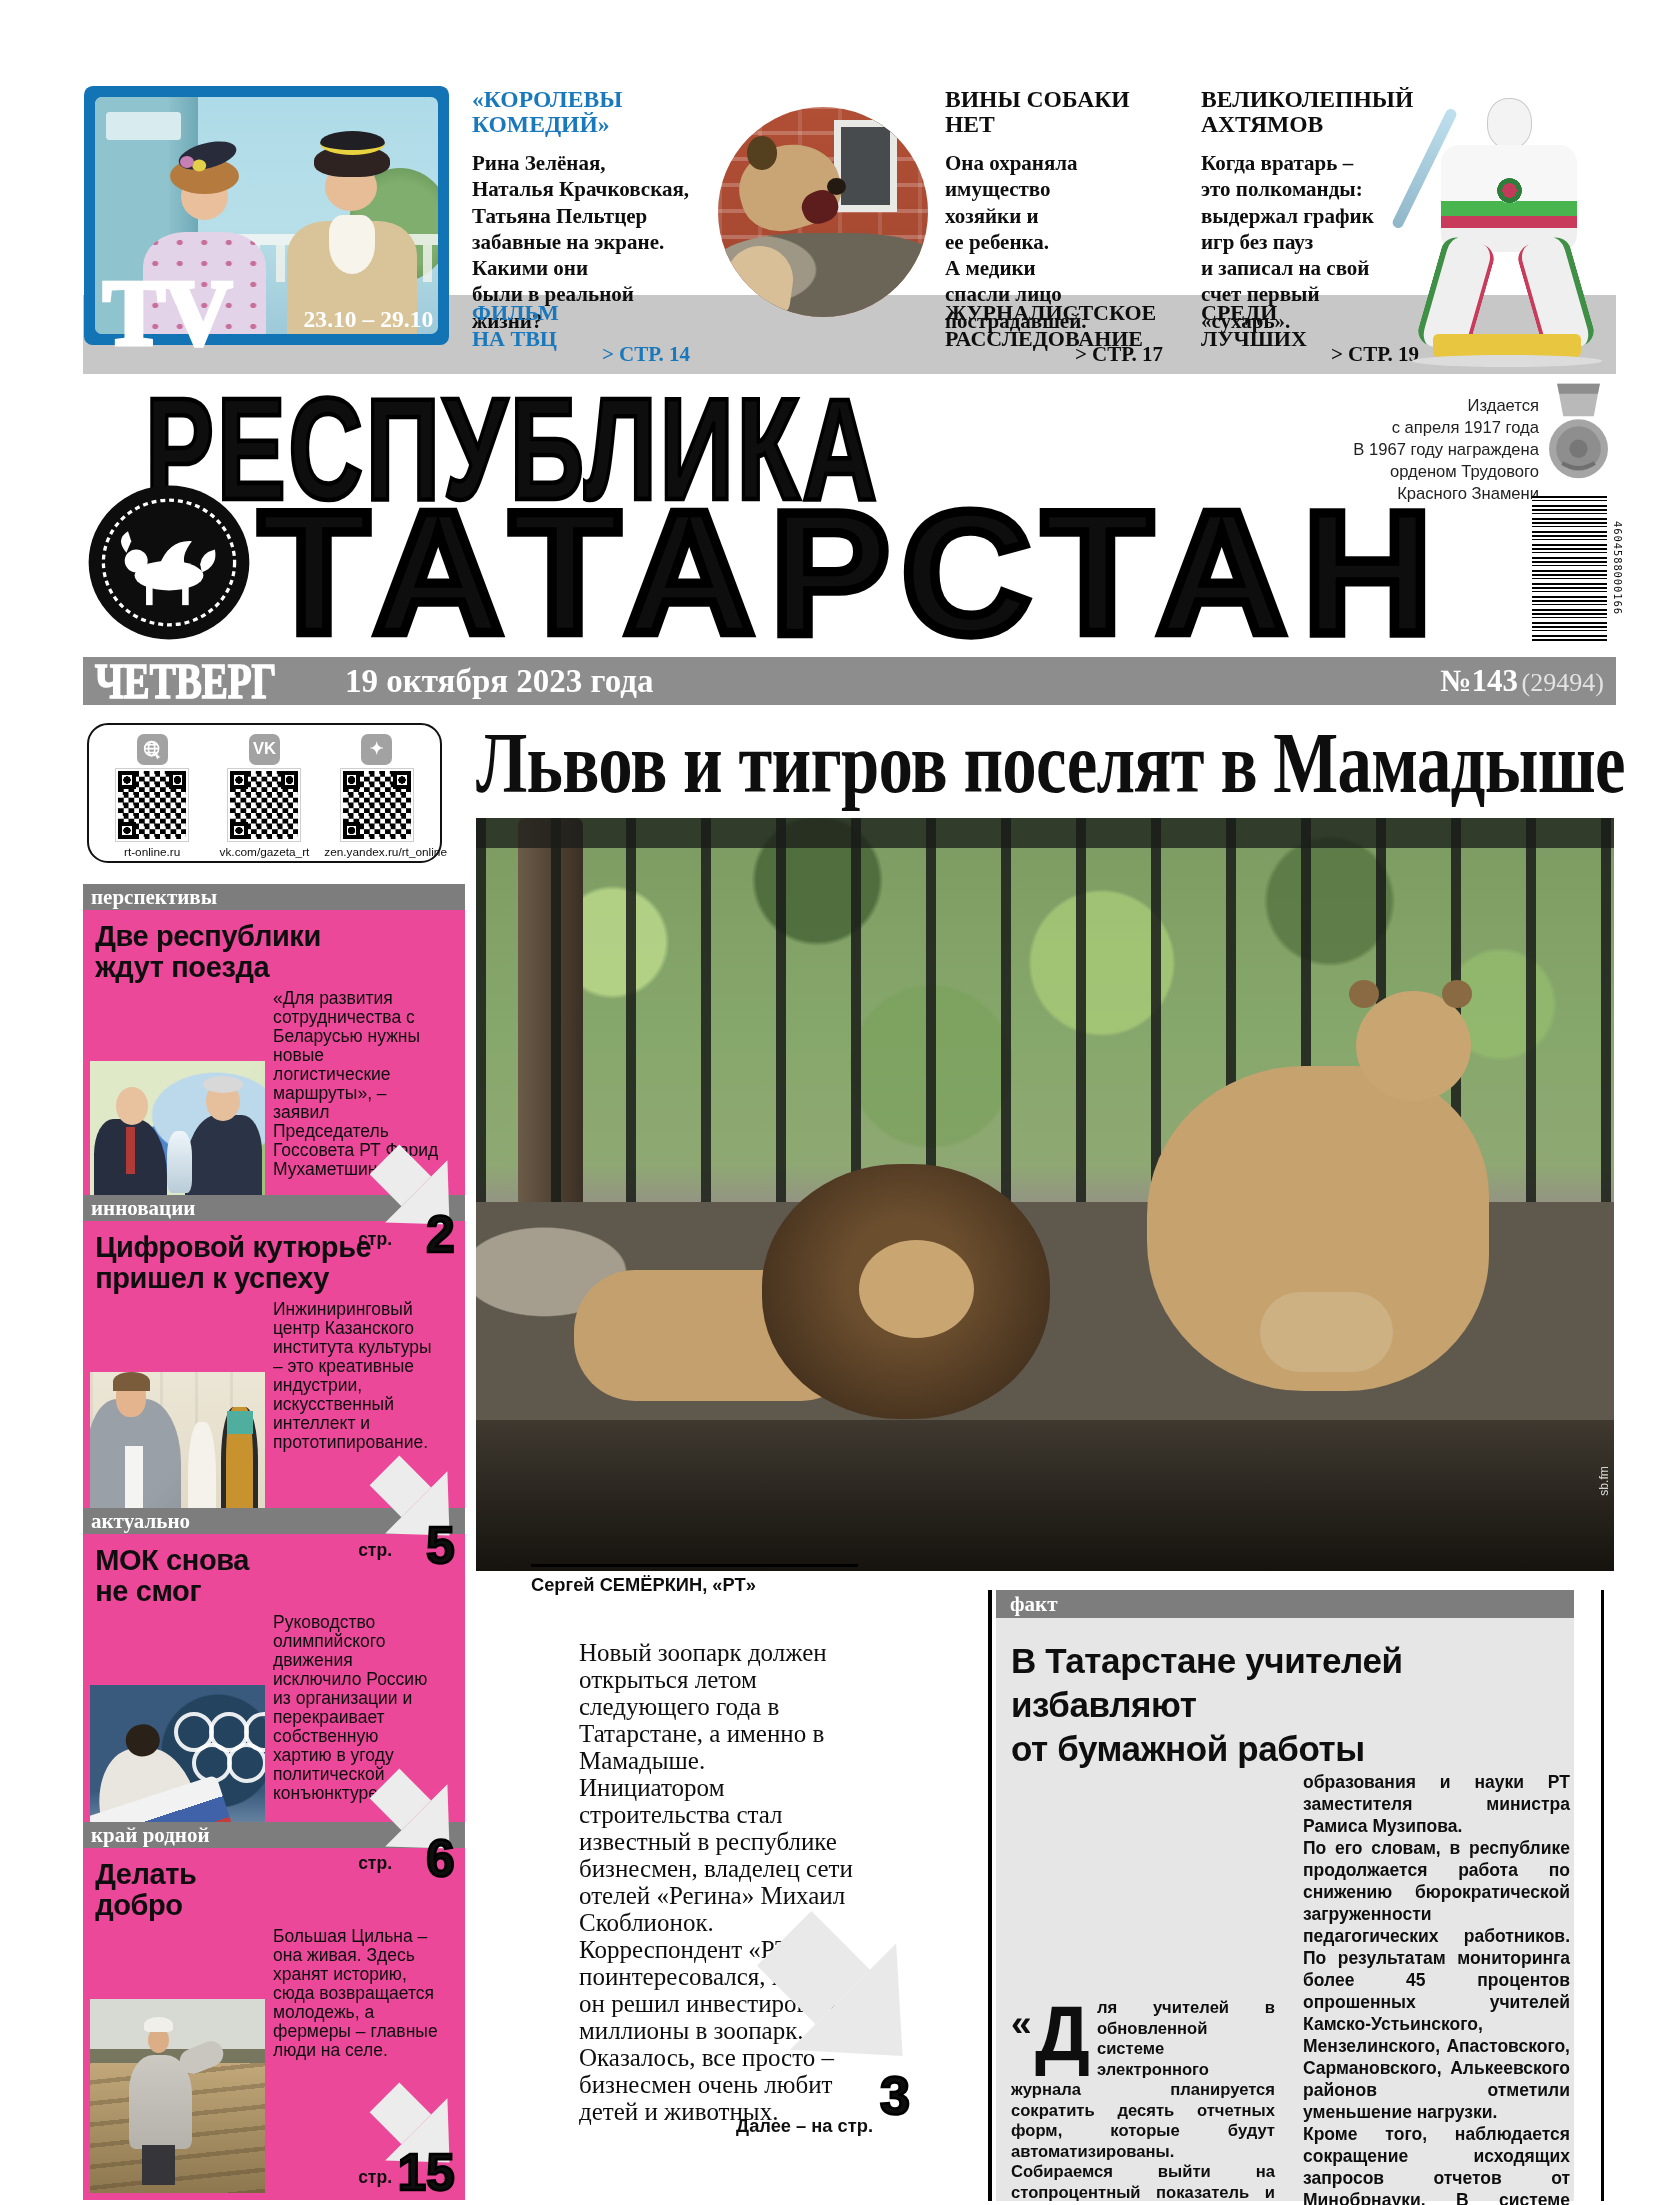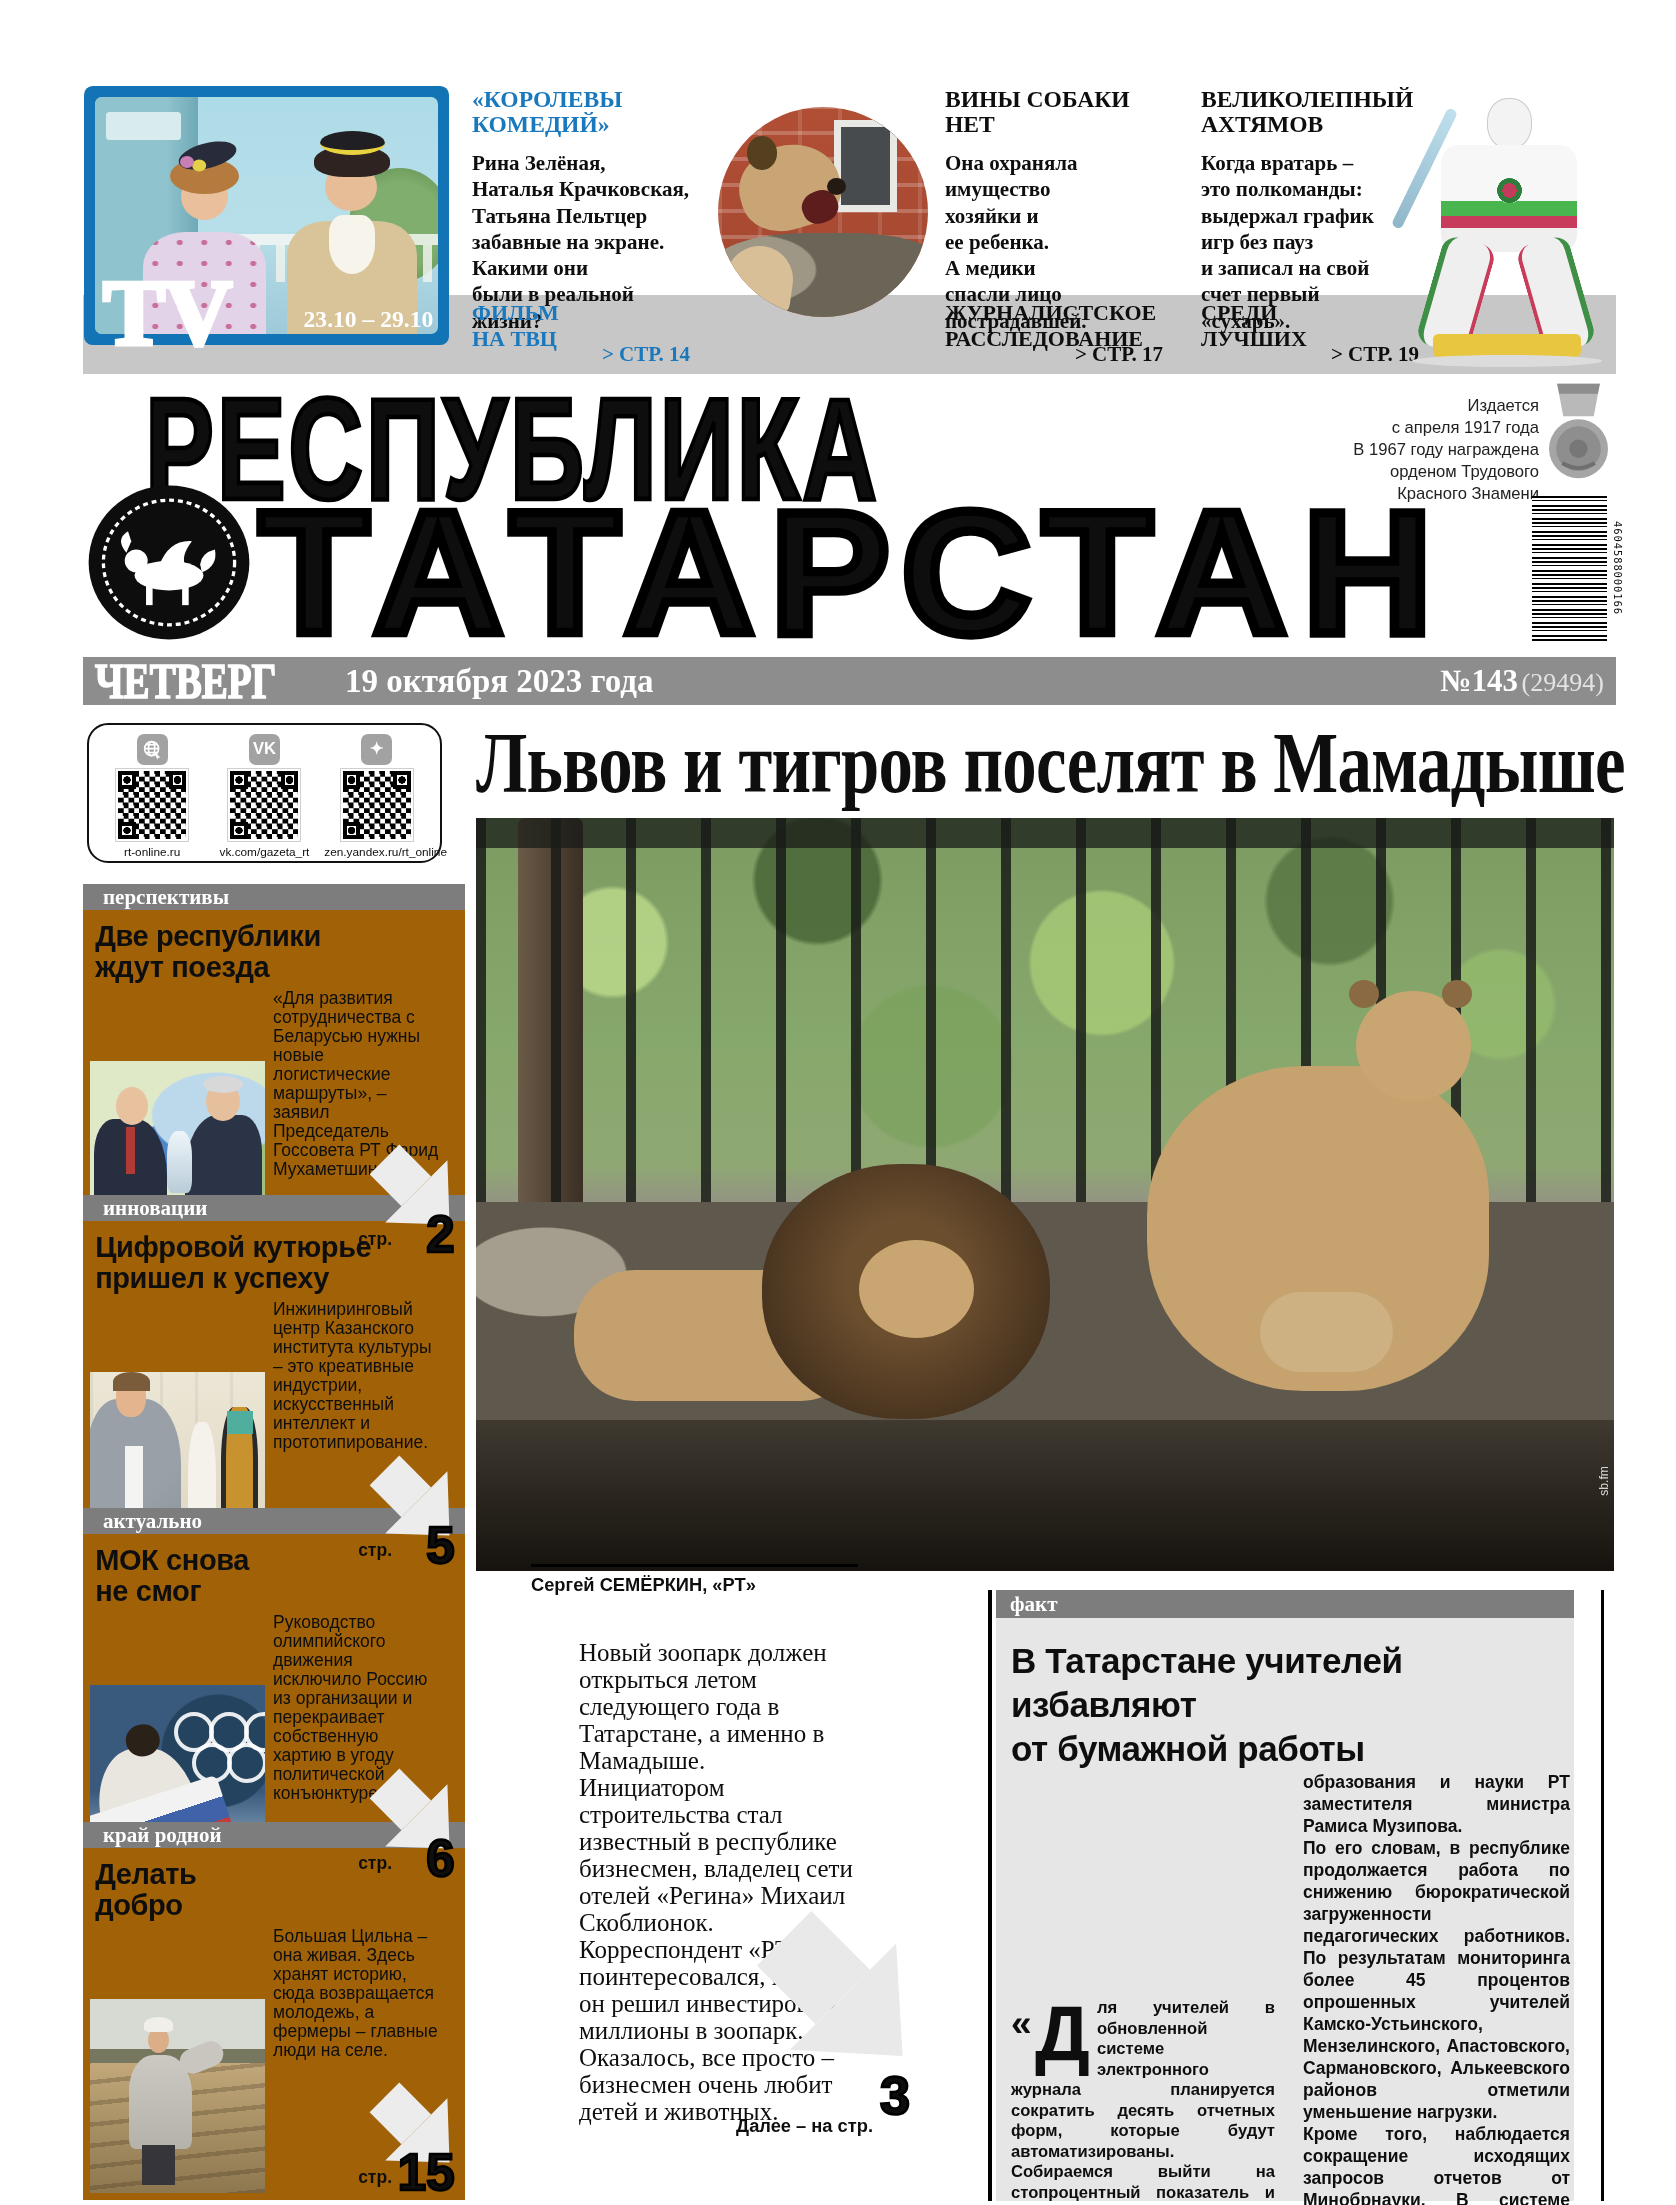--- a/index.html
+++ b/index.html
@@ -149,22 +149,22 @@
   .arrowDR .head{width:0;height:0;border-style:solid;border-color:rgba(0,0,0,0);border-left-color:#e9e9e9}
   .arrow-lead{left:760px;top:1922px}
   .arrow-lead .shaft{width:83px;height:77px}
   .arrow-lead .head{border-width:75px 0 75px 84px}
   .arrow-card{right:1.7px;bottom:26px;position:absolute}
   .arrow-card .shaft{width:45px;height:42px;background:#ececec}
   .arrow-card .head{border-width:44px 0 44px 47px;border-left-color:#ececec}
 
   
   .sec-tag{left:83px;width:382px;height:26px;background:#7d7d7d;color:#fff;
-           font:700 21px/26px "Liberation Serif",serif;padding-left:20px}
-  .sec-card{left:83px;width:382px;height:352px;background:#a16207}
+           font:700 21px/26px "Liberation Serif",serif;padding-left:8px}
+  .sec-card{left:83px;width:382px;height:352px;background:#ec4899}
   .sec-title{padding:10.5px 12.2px 0;font:700 29px/31px "Liberation Sans",sans-serif;letter-spacing:-0.4px}
   .sec-photo{position:absolute;left:7px;bottom:7px;width:175px;height:194px;overflow:hidden}
   .sec-body{position:absolute;left:190px;top:79px;width:166px;font:400 17.5px/19px "Liberation Sans",sans-serif}
   .sec-pl{position:absolute;right:73px;bottom:12.2px;font:700 17.5px "Liberation Sans",sans-serif;z-index:2}
   .sec-pn{position:absolute;right:10.5px;bottom:1.7px;font:700 51px/1 "Liberation Sans",sans-serif;-webkit-text-stroke:2.6px #000;z-index:2}
 
   .ph1{background:radial-gradient(ellipse 105px 70px at 72% 28%,#bcd9ec 0 60%,rgba(0,0,0,0) 62%),
        radial-gradient(ellipse 79px 52px at 56% 45%,#4f86c9 0 60%,rgba(0,0,0,0) 62%),
        radial-gradient(circle at 88% 62%,#9cc27e 0 44px,rgba(0,0,0,0) 45px),
        linear-gradient(120deg,#dfe9c8 0 55%,#cfe0b6 100%)}

